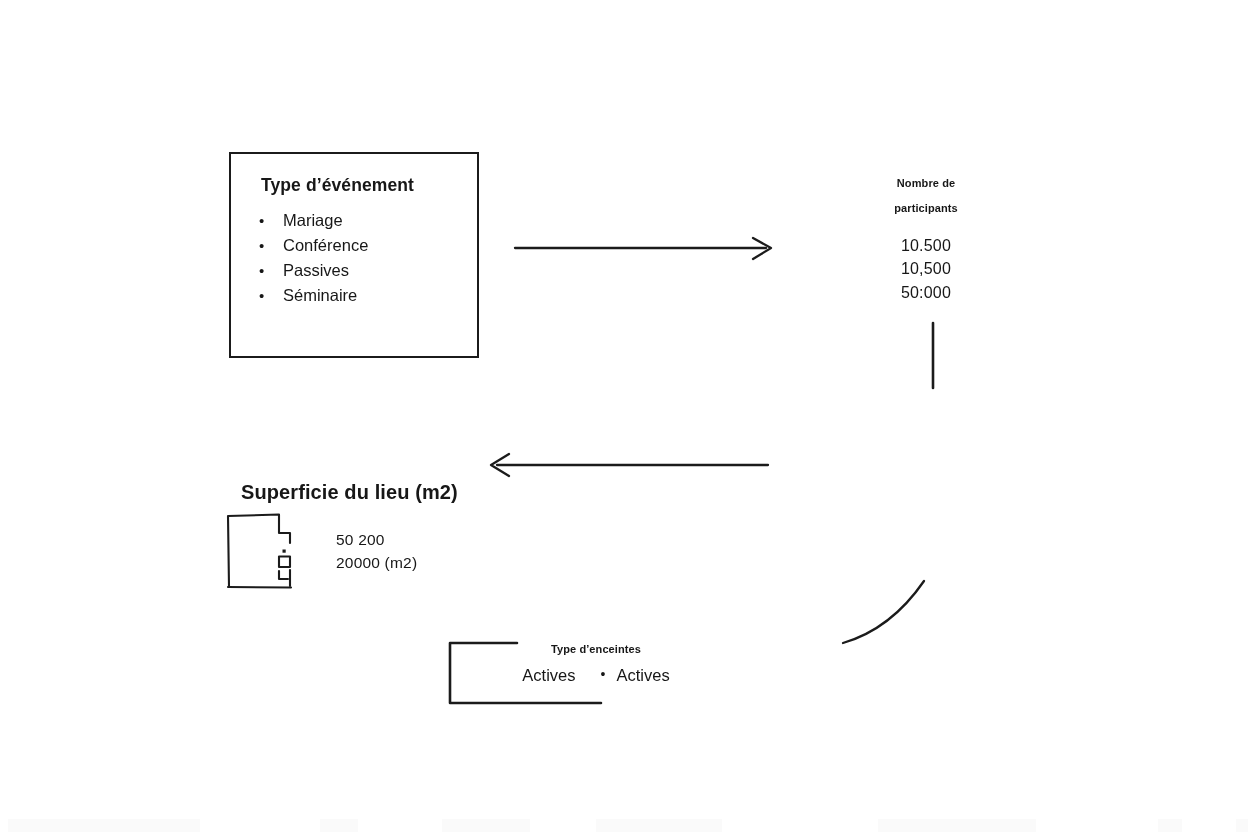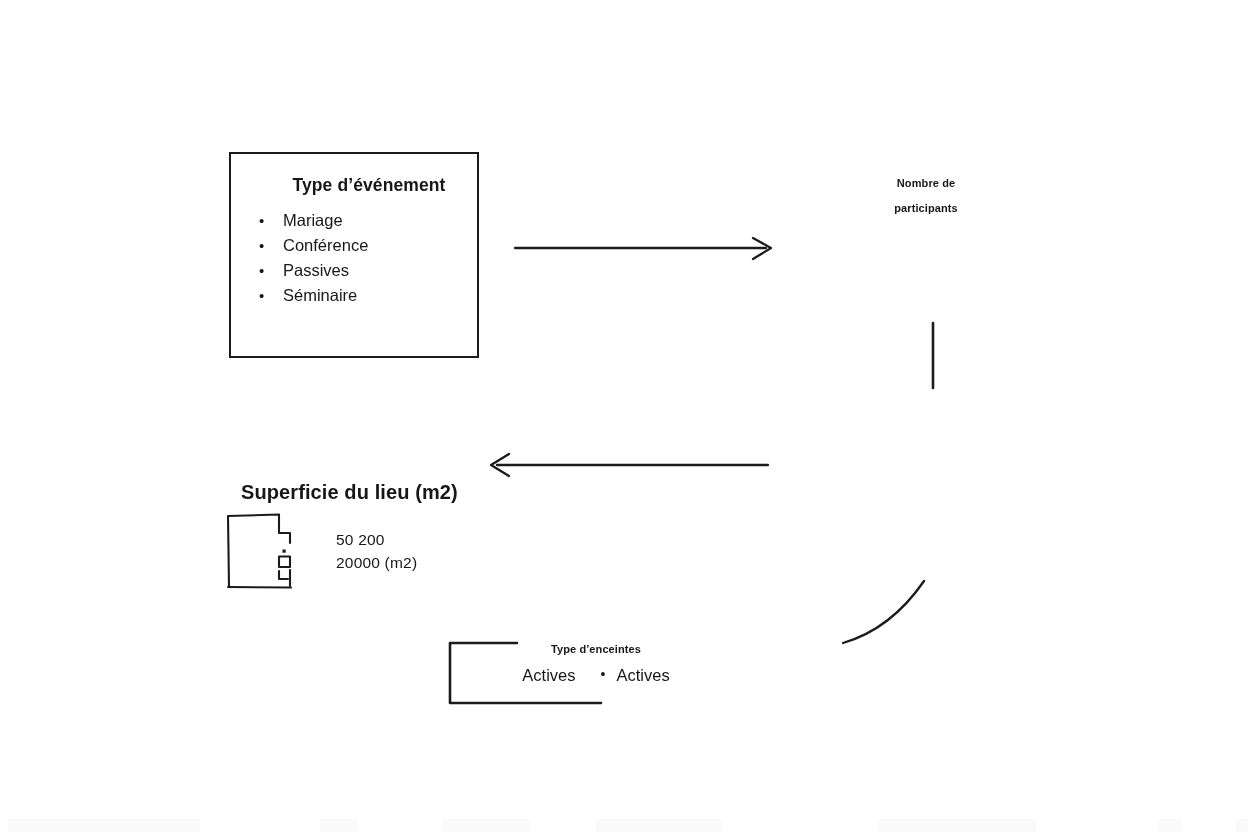--- a/index.html
+++ b/index.html
@@ -21,21 +21,20 @@
     width: 250px; height: 206px;
     border: 2px solid #1b1b1b;
     box-sizing: border-box;
     background: #ffffff;
   }
   .event-box .title {
     margin: 21px 0 0 30px;
     font-size: 17.5px;
     font-weight: 600;
     letter-spacing: 0.1px;
-    text-align: center;
   }
   .event-box .list { margin: 12px 0 0 28px; }
   .event-box .li {
     display: flex;
     align-items: center;
     line-height: 25px;
     font-size: 16.5px;
     font-weight: 500;
   }
   .event-box .dot {
@@ -132,20 +131,25 @@
         <span class="dot">•</span>
         <span>Séminaire</span>
       </div>
     </div>
   </div>
 
   <div class="abs heading center participants-title">
     <div>Nombre de</div>
     <div>participants</div>
   </div>
+  <div class="abs vals center participants-vals">
+    <div>10.500</div>
+    <div>10,500</div>
+    <div>50:000</div>
+  </div>
 
 
   <div class="abs area-title">Superficie du lieu (m2)</div>
   <div class="abs area-vals">
     <div>50 200</div>
     <div>20000 (m2)</div>
   </div>
 
   <div class="abs heading center speakers-title">Type d’enceintes</div>
   <div class="abs speakers-row">

